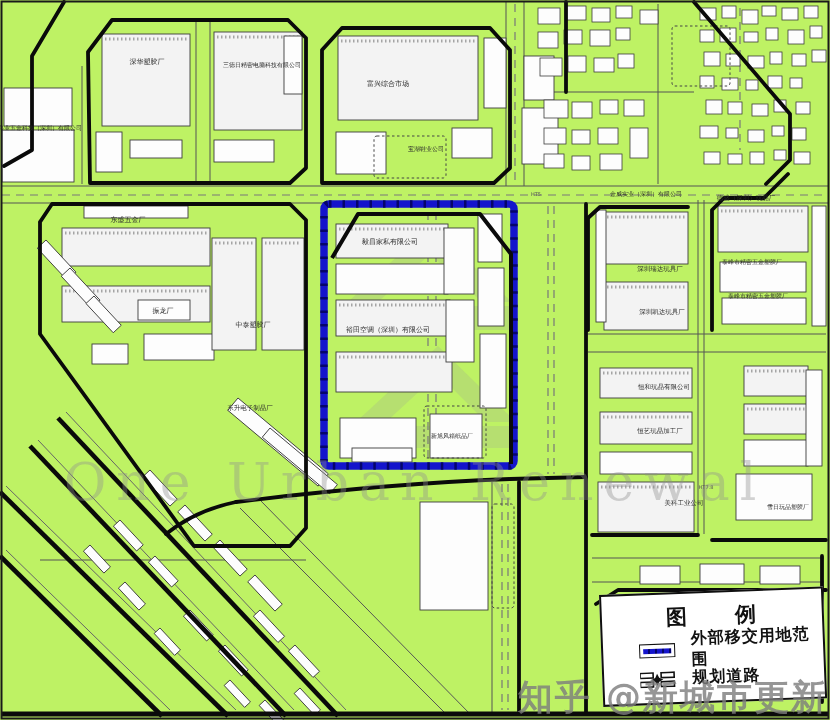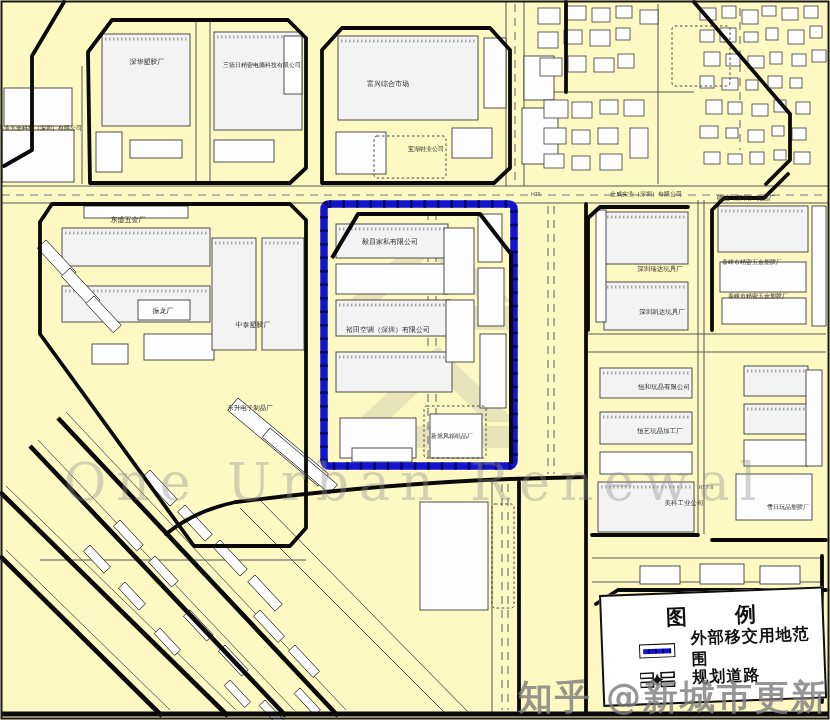--- a/index.html
+++ b/index.html
@@ -1,16 +1,16 @@
 <!DOCTYPE html>
 <html><head>
 <meta charset="utf-8">
 <style>
   html,body{margin:0;padding:0;background:#e8e8e8;}
-  #stage{position:relative;width:830px;height:720px;background:#fef9c3;overflow:hidden;
+  #stage{position:relative;width:830px;height:720px;background:#bef264;overflow:hidden;
          font-family:"DejaVu Sans","Liberation Sans",sans-serif;}
   #map-svg{position:absolute;left:0;top:0;}
   
   #legend{position:absolute;left:599px;top:595px;width:224px;height:112px;
           background:#fff;border:2.5px solid #101010;transform:rotate(-2.2deg);
           transform-origin:left top;box-sizing:border-box;z-index:4;}
   #legend .ltitle{margin-top:9px;text-align:center;font-size:21px;font-weight:bold;
           color:#111;letter-spacing:2px;}
   #legend .lrow{display:flex;align-items:center;margin:10px 0 0 36px;height:18px;}
   #legend .lrow .sym{width:36px;height:14px;margin-right:16px;flex:0 0 auto;}

